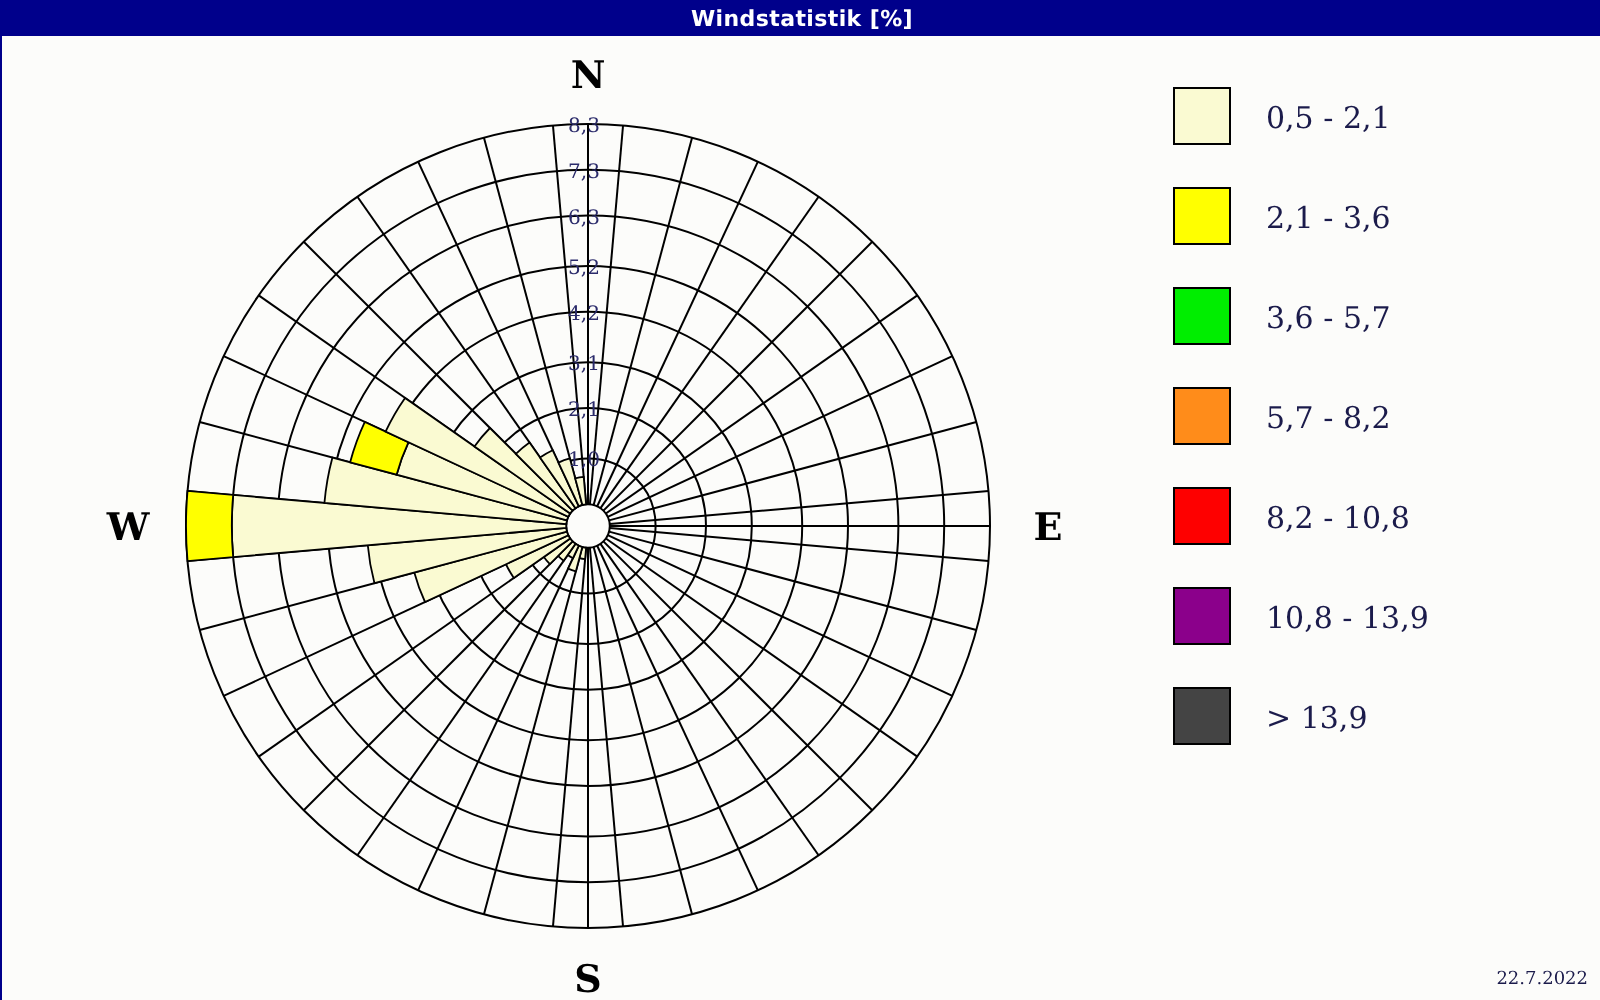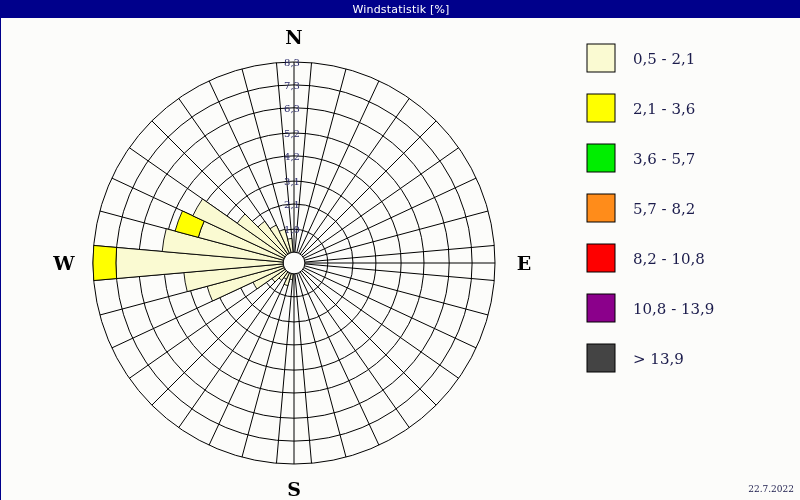--- a/index.html
+++ b/index.html
@@ -14,21 +14,21 @@
     width:800px;height:500px;
     box-sizing:border-box;
     border:1px solid #00008b;
     background:#fcfcfa;
   }
   #titlebar{
     position:absolute;left:0;top:0;width:800px;height:17px;
     background:#00008b;
     color:#ffffff;
     font-size:11px;
-    font-weight:normal;
+    font-weight:bold;
     display:flex;align-items:center;justify-content:center;
     letter-spacing:.2px;
   }
   #canvasWrap{
     position:absolute;left:0;top:17px;width:800px;height:482px;
     background:#fcfcfa;
   }
   svg{display:block;}
   .axis-label{
     font-family:"DejaVu Serif","Liberation Serif",serif;

